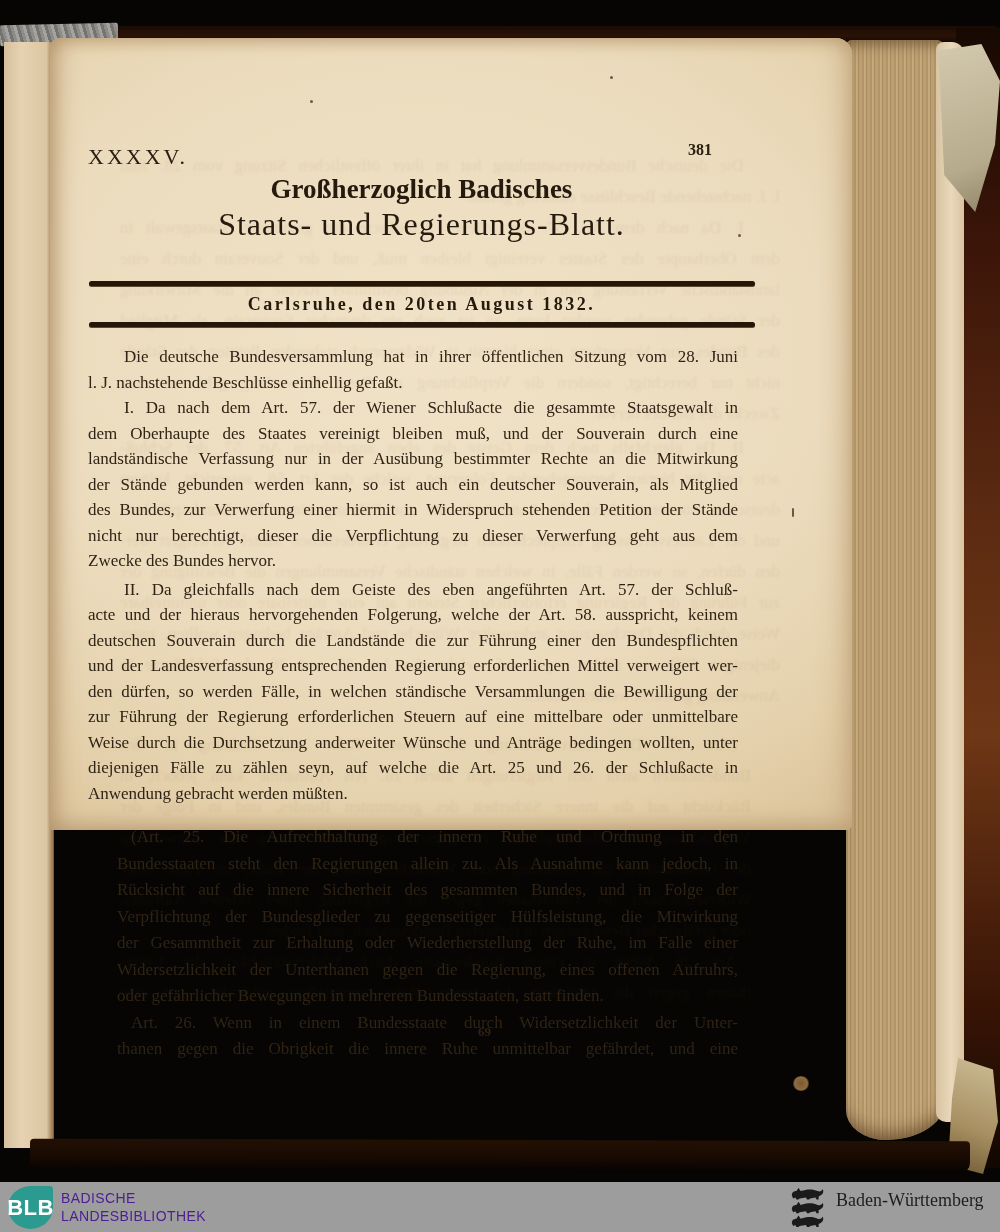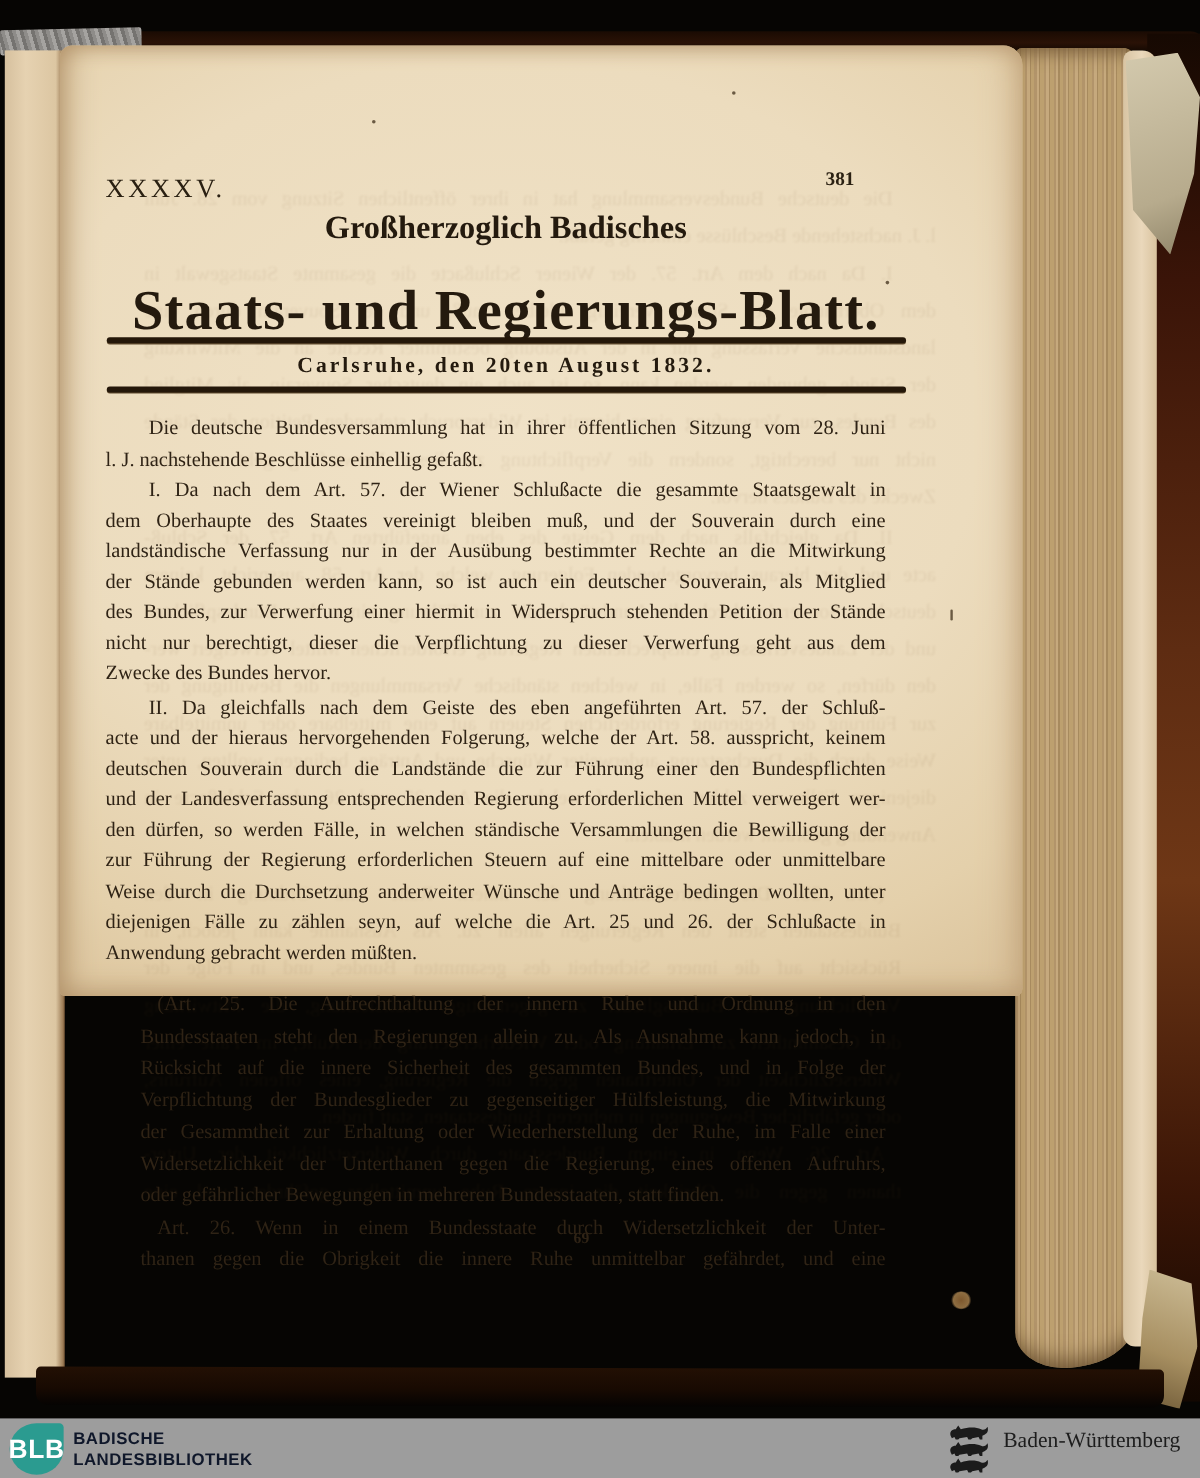--- a/index.html
+++ b/index.html
@@ -34,21 +34,21 @@
           background:linear-gradient(180deg,#231004 0,#180a02 55%,#050302 100%);border-radius:4px 4px 10px 10px;transform:rotate(.15deg);}
 
   
   .stain{border-radius:50%;}
   .stain.s1{left:742px;top:1038px;width:18px;height:15px;background:radial-gradient(circle,#b07b3f 0,#c79a5c 55%,transparent 72%);opacity:.7;}
   .speck{width:3px;height:3px;border-radius:50%;background:#4a3a24;opacity:.8;}
   .volume-label{left:88px;top:144px;font-size:22px;letter-spacing:3px;color:#2a2012;}
   .page-number{left:688px;top:141px;font-size:16px;font-weight:bold;color:#2a2012;}
   .center-block{left:88px;width:667px;text-align:center;}
   .masthead1{top:174px;font-size:27px;font-weight:bold;color:#241a0e;}
-  .masthead2{top:206px;font-size:47px;font-weight:bold;color:#241a0e;letter-spacing:1px;margin-top:26px;}
+  .masthead2{top:206px;font-size:32px;font-weight:normal;color:#241a0e;letter-spacing:1px;}
   .rule{left:89px;width:666px;height:5px;background:#241709;border-radius:3px;box-shadow:0 1px 0 #5e4a2e;}
   .dateline{top:294px;font-size:18px;font-weight:bold;letter-spacing:2.5px;color:#241a0e;}
 
   .text-layer{left:88px;top:344px;width:650px;font-size:17px;color:#2f2315;}
   .ln{line-height:25.5px;white-space:nowrap;}
   .ln.j{white-space:normal;text-align:justify;text-align-last:justify;}
   .ln.ind{text-indent:36px;}
   .ln.ind2{text-indent:14px;}
   .ln.q{margin-left:29px;line-height:26.5px;}
   .ln.gt{margin-top:3px;padding-top:0;}
@@ -58,22 +58,22 @@
   
   .ghost{left:120px;top:150px;width:660px;transform:scaleX(-1);filter:blur(1.1px);opacity:.085;
          font-size:17px;color:#6b4a26;pointer-events:none;}
   .ghost .ln{line-height:31px;}
 
   
   .footer-bar{left:0;top:1182px;width:1000px;height:50px;background:#9d9d9d;}
   .blb-badge{left:8px;top:1186px;width:45px;height:43px;background:#2b9b90;border-radius:50% 8% 50% 50%;
              display:flex;align-items:center;justify-content:center;}
   .blb-badge span{color:#fff;font-family:Liberation Sans, sans-serif;font-weight:bold;font-size:22px;letter-spacing:.5px;}
-  .lib-name{left:61px;top:1189px;font-family:"Liberation Sans",sans-serif;font-weight:bold;font-size:14px;
-            line-height:1.3;color:#0f172a;letter-spacing:.4px;}
+  .lib-name{left:61px;top:1189px;font-family:"Liberation Sans",sans-serif;font-weight:normal;font-size:14px;
+            line-height:1.3;color:#4c1d95;letter-spacing:.4px;}
   .arms{left:789px;top:1185px;width:36px;height:44px;}
   .state-name{left:836px;top:1196px;font-family:"Liberation Sans",sans-serif;font-size:18px;font-weight:500;color:#1d1d1d;}
 </style>
 </head>
 <body>
 
 <div class="abs top-edge"></div>
 <div class="abs fabric"></div>
 <div class="abs cover"></div>
 <div class="abs fore-edge"></div>

